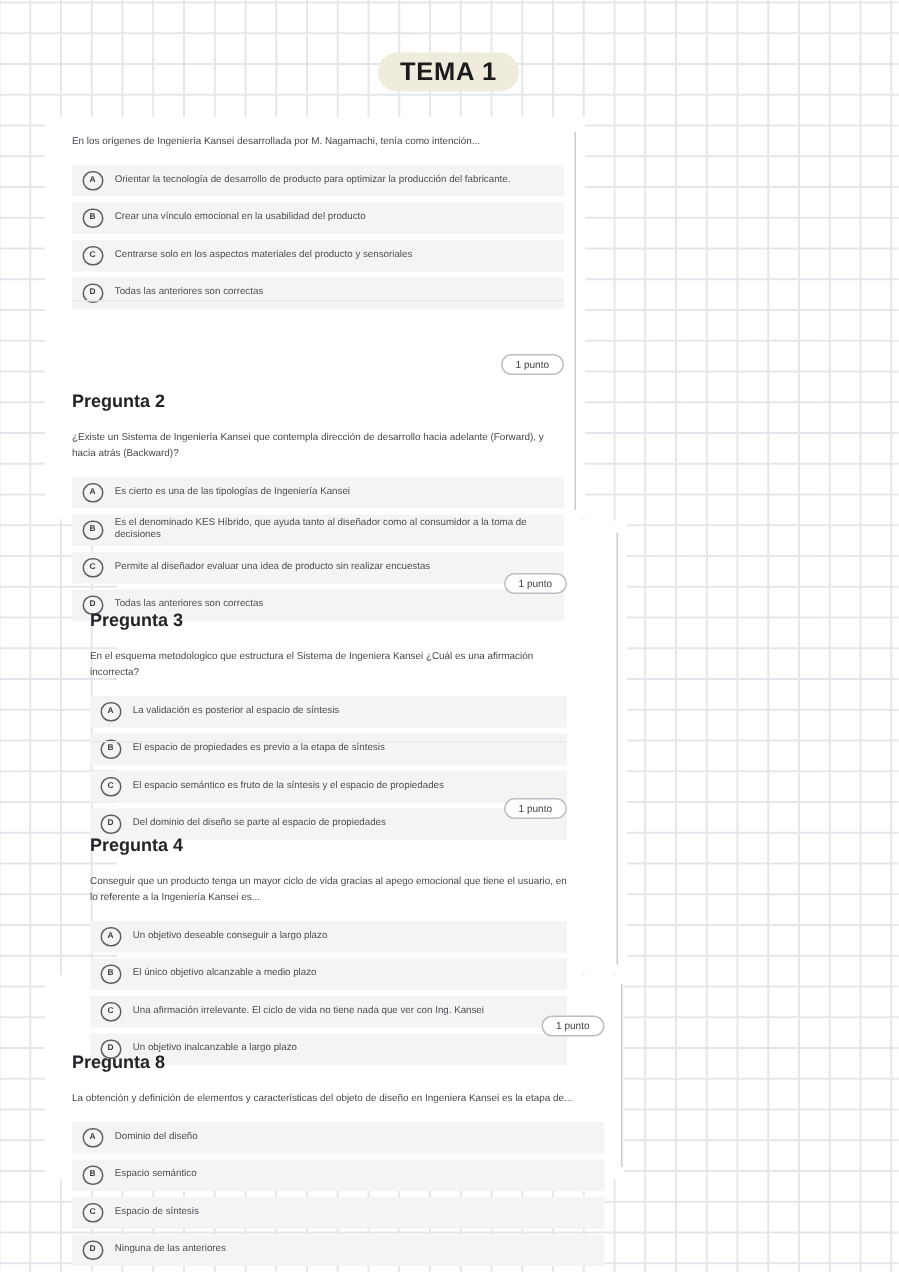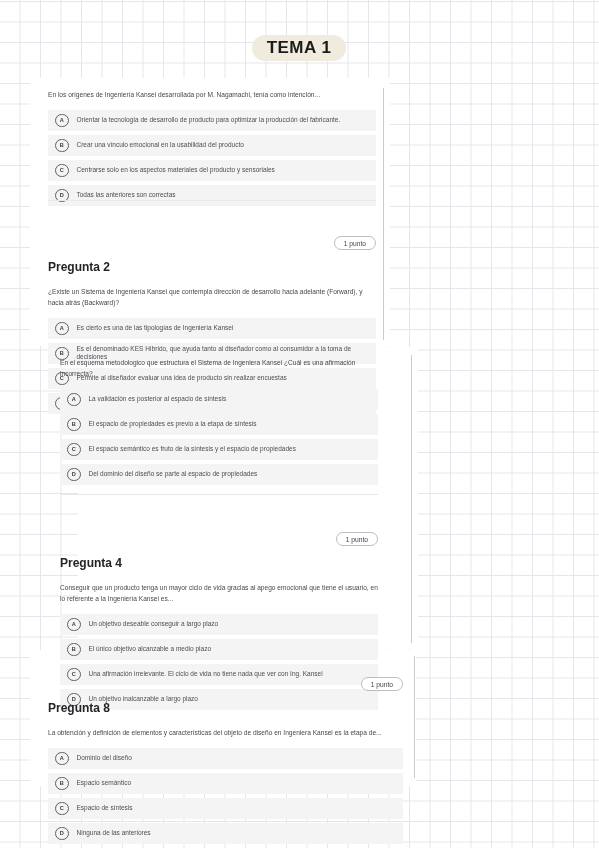--- a/index.html
+++ b/index.html
@@ -184,20 +184,24 @@
     <div class="opt-letter">C</div>
     <div class="opt-text">Permite al diseñador evaluar una idea de producto sin realizar encuestas</div>
   </div>
   <div class="option">
     <div class="opt-letter">D</div>
     <div class="opt-text">Todas las anteriores son correctas</div>
   </div>
 </div>
 
 <div class="qblock" id="q3" style="left:60px; top:358px; width:318px;">
+  <div class="qhead">
+    <div class="qtitle">Pregunta 3</div>
+    <div class="points-badge">1 punto</div>
+  </div>
   <div class="qstatement">En el esquema metodologico que estructura el Sistema de Ingeniera Kansei ¿Cuál es una afirmación incorrecta?</div>
   <div class="option">
     <div class="opt-letter">A</div>
     <div class="opt-text">La validación es posterior al espacio de síntesis</div>
   </div>
   <div class="option">
     <div class="opt-letter">B</div>
     <div class="opt-text">El espacio de propiedades es previo a la etapa de síntesis</div>
   </div>
   <div class="option">

